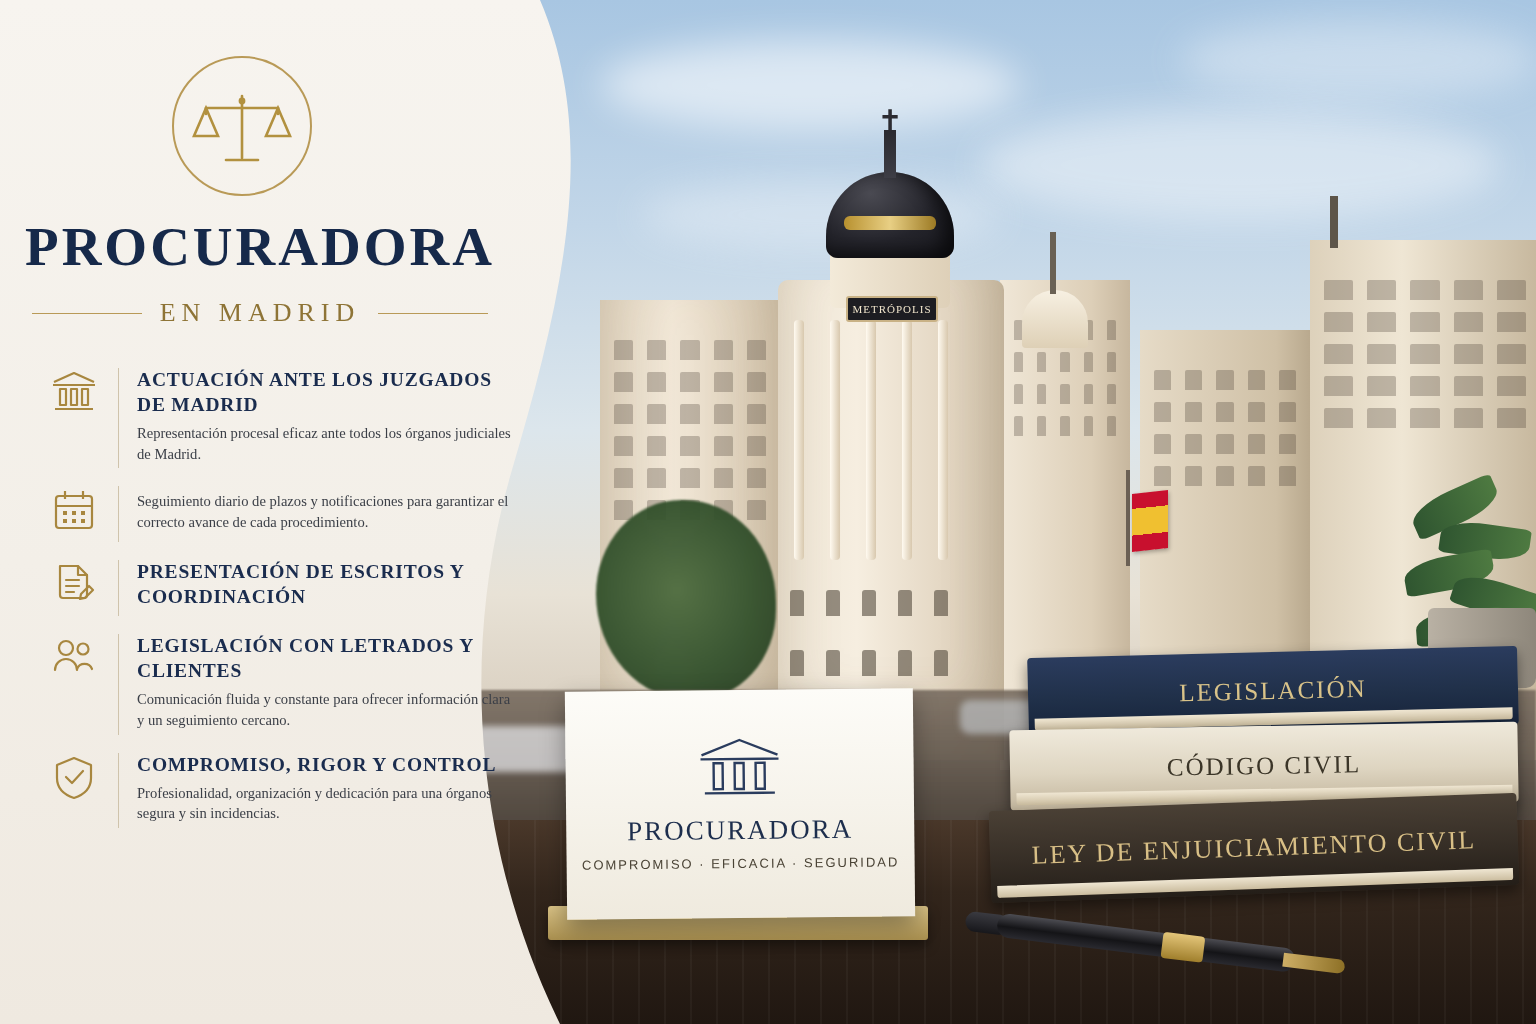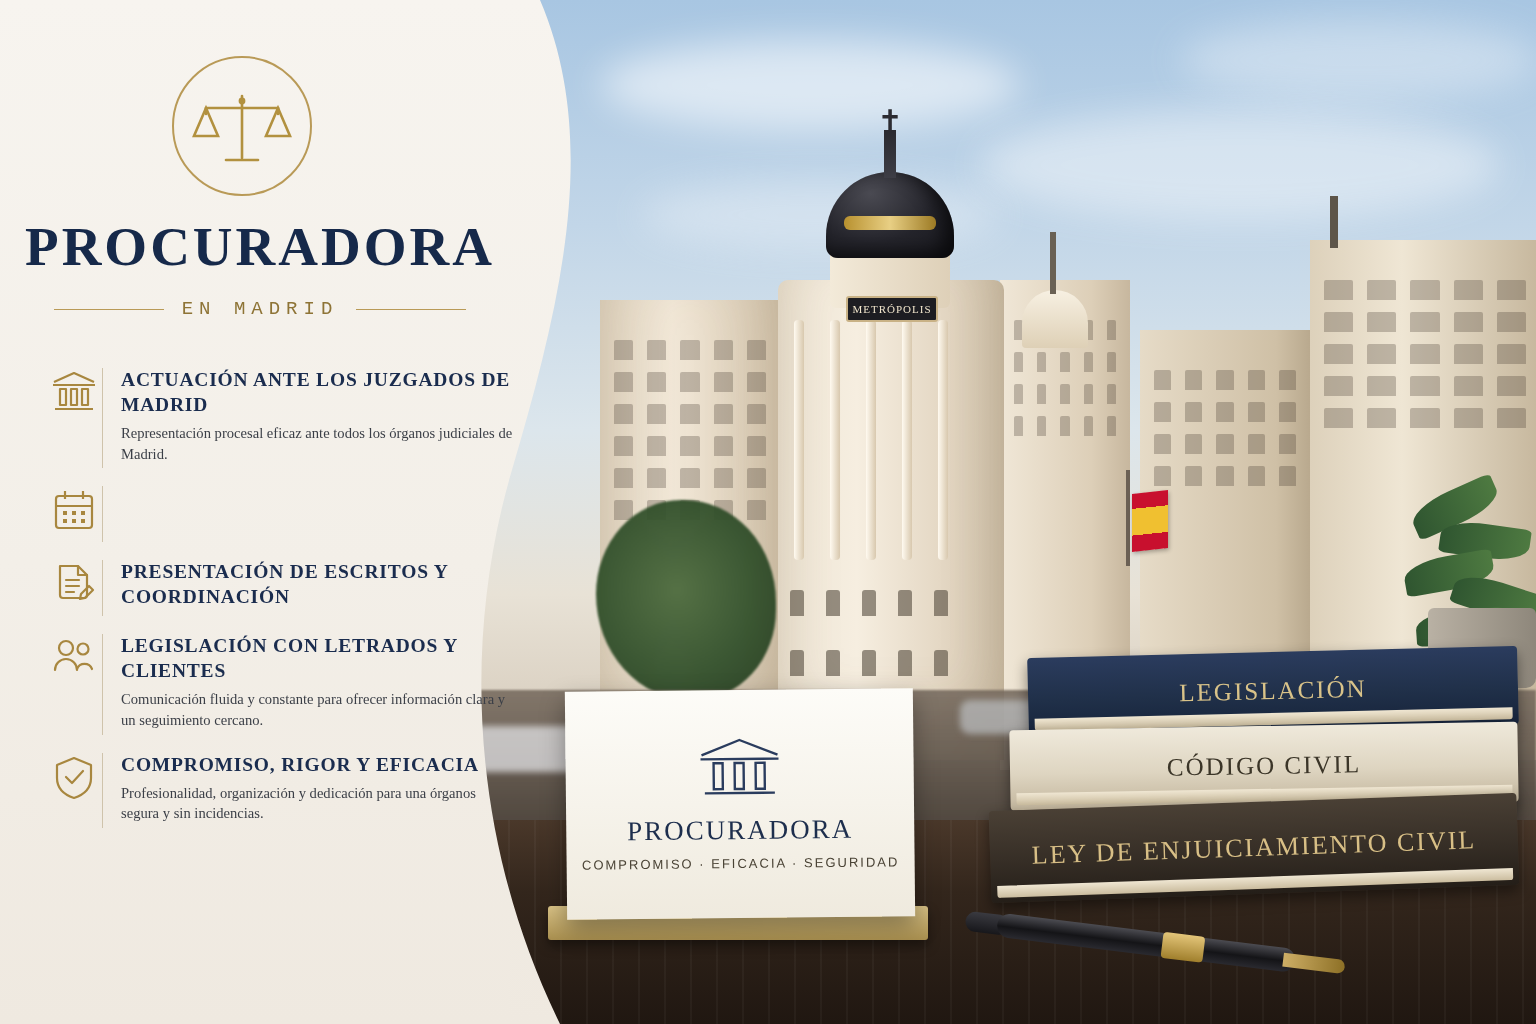--- a/index.html
+++ b/index.html
@@ -367,32 +367,32 @@
     font-weight: 700;
   }
   .brand-sub-row {
     position: absolute; left: 0; top: 298px; width: 520px;
     display: flex; align-items: center; justify-content: center; gap: 18px;
   }
   .brand-sub-row .rule {
     width: 110px; height: 1px; background: #b99a57;
   }
   .brand-sub {
-    font-size: 19px; letter-spacing: 6px; color: #8e7436;
-    font-family: Liberation Mono, monospace;
+    font-size: 26px; letter-spacing: 6px; color: #8e7436;
+    font-family: Liberation Serif, serif;
   }
 
   
   .features {
     position: absolute; left: 46px; top: 368px;
     width: 470px;
   }
   .feature {
     display: flex;
-    gap: 0;
+    gap: 16px;
     padding: 0 0 18px 0;
   }
   .feat-icon {
     width: 56px; min-width: 56px; height: 56px;
     display: flex; align-items: flex-start; justify-content: center;
     color: #a8873f;
     padding-top: 2px;
   }
   .feat-body {
     border-left: 1px solid #cfc3ab;
@@ -686,20 +686,21 @@
             <line x1="31" y1="3" x2="31" y2="11"></line>
             <rect x="11" y="23" width="4" height="4" fill="#a8873f" stroke="none"></rect>
             <rect x="20" y="23" width="4" height="4" fill="#a8873f" stroke="none"></rect>
             <rect x="29" y="23" width="4" height="4" fill="#a8873f" stroke="none"></rect>
             <rect x="11" y="31" width="4" height="4" fill="#a8873f" stroke="none"></rect>
             <rect x="20" y="31" width="4" height="4" fill="#a8873f" stroke="none"></rect>
             <rect x="29" y="31" width="4" height="4" fill="#a8873f" stroke="none"></rect>
           </svg>
         </div>
         <div class="feat-body">
+          <div class="feat-desc">Seguimiento diario de plazos y notificaciones para garantizar el correcto avance de cada procedimiento.</div>
         </div>
       </div>
 
       <div class="feature">
         <div class="feat-icon">
           <svg width="44" height="46" viewBox="0 0 44 46" fill="none" stroke="#a8873f" stroke-width="2.2" stroke-linejoin="round" stroke-linecap="round">
             <path d="M8 4 h18 l9 9 v20 a3 3 0 0 1 -3 3 H11 a3 3 0 0 1 -3 -3 Z"></path>
             <path d="M26 4 v9 h9"></path>
             <line x1="14" y1="18" x2="27" y2="18"></line>
             <line x1="14" y1="24" x2="27" y2="24"></line>
@@ -728,20 +729,20 @@
       </div>
 
       <div class="feature">
         <div class="feat-icon">
           <svg width="42" height="46" viewBox="0 0 42 46" fill="none" stroke="#a8873f" stroke-width="2.2" stroke-linejoin="round" stroke-linecap="round">
             <path d="M21 3 L38 10 v13 c0 11 -8 17 -17 20 C12 40 4 34 4 23 V10 Z"></path>
             <path d="M13 22 l6 6 11 -12"></path>
           </svg>
         </div>
         <div class="feat-body">
-          <div class="feat-title">COMPROMISO, RIGOR Y EFICACIA</div>
+          <div class="feat-title">COMPROMISO, RIGOR Y CONTROL</div>
           <div class="feat-desc">Profesionalidad, organización y dedicación para una órganos segura y sin incidencias.</div>
         </div>
       </div>
 
     </div>
   </div>
 </div>
 
 </body></html>

